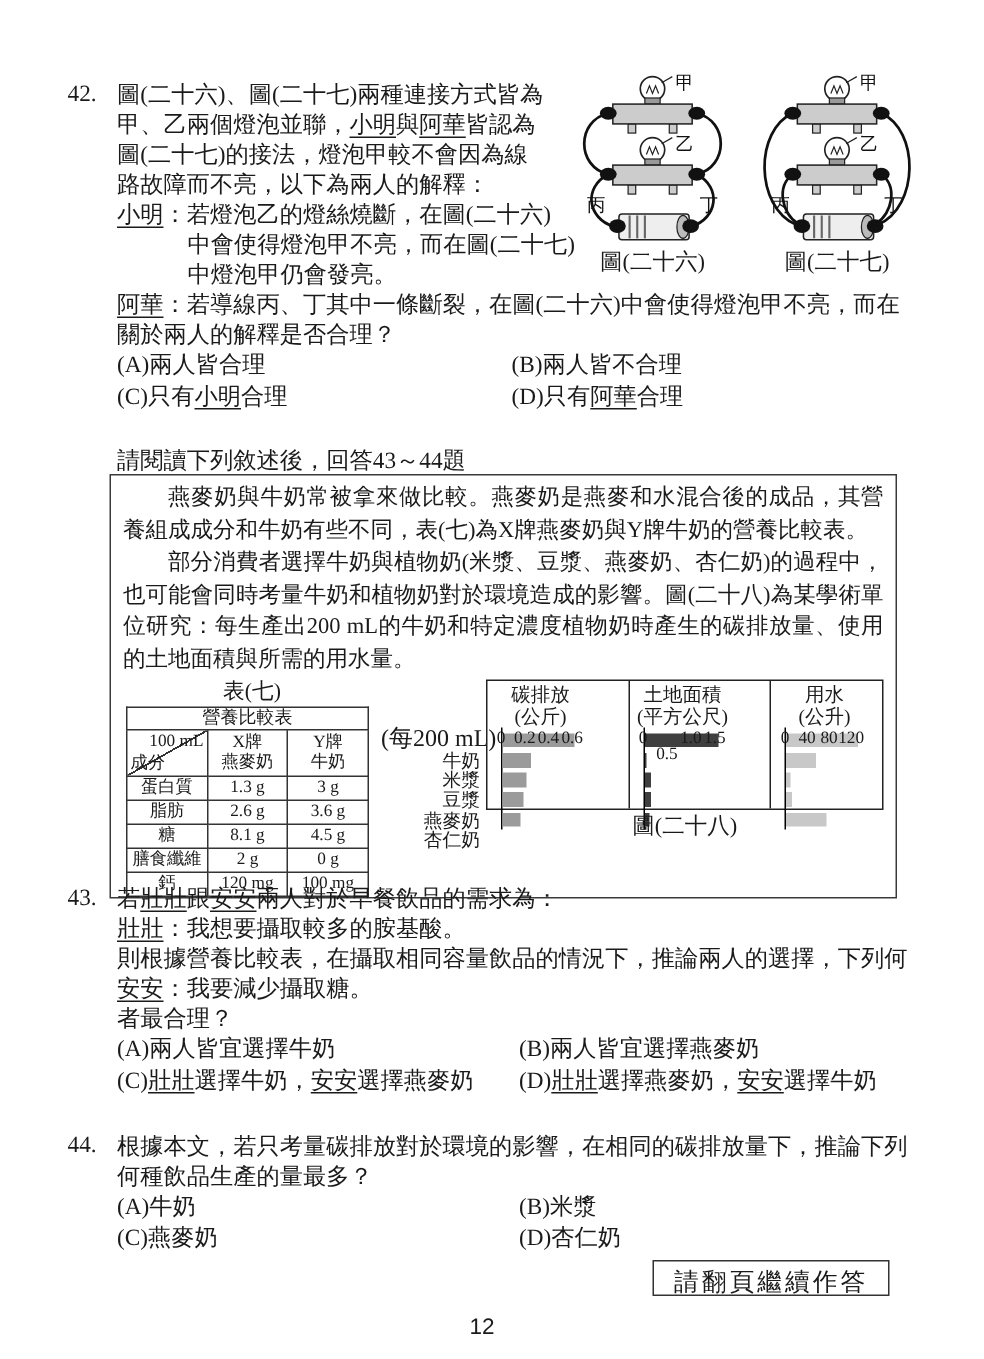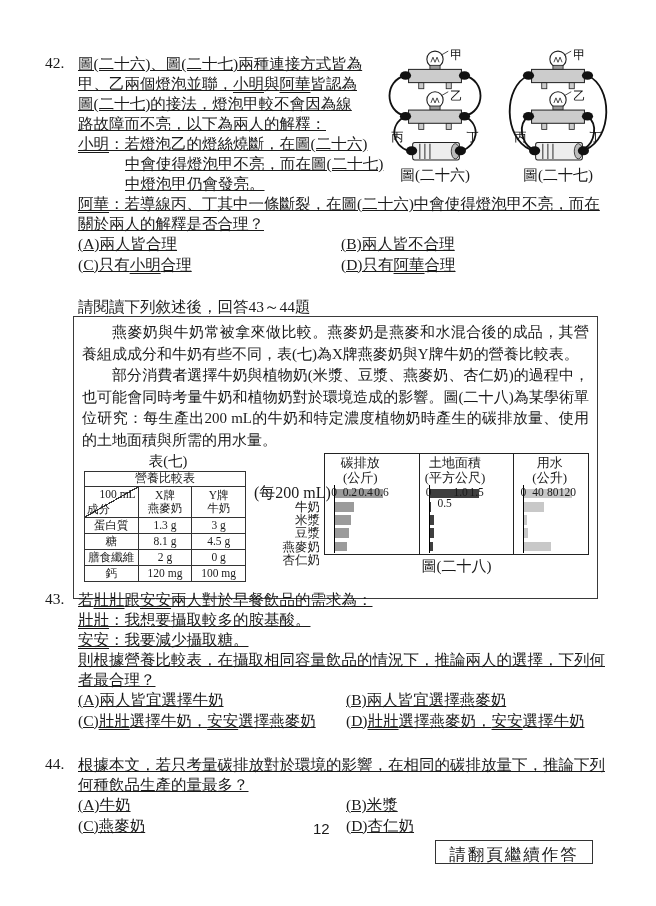--- a/index.html
+++ b/index.html
@@ -7,21 +7,21 @@
     width:656px;height:906px;position:relative;background:#fff;color:#1a1a1a;
     font-family:"Liberation Serif","DejaVu Serif",serif;
     overflow:hidden;
   }
   .abs{position:absolute;}
   .u{text-decoration:underline;text-underline-offset:2.5px;text-decoration-thickness:1px;}
   
   .qblock{font-size:15.5px;}
   .qnum{position:absolute;left:0;top:0;width:30px;}
   .qbody{margin-left:33px;}
-  .tline{line-height:20px;height:20px;white-space:nowrap;text-decoration:underline;}
+  .tline{line-height:20px;height:20px;white-space:nowrap;}
   .narrow{width:305px;}
   .hang .tline{padding-left:47px;}
   .hang .tline:first-child{padding-left:0;}
   .opts{display:grid;grid-template-columns:263px 1fr;}
   .opts .tline{line-height:20.5px;height:20.5px;}
   
   .figwrap{display:flex;gap:9px;}
   .fig{width:114px;text-align:center;}
   .fig svg{display:block;}
   .figcap{font-size:15px;line-height:17px;margin-top:1px;}
@@ -45,32 +45,32 @@
   .diag .dt{position:absolute;top:1px;right:2px;}
   .diag .db{position:absolute;bottom:1px;left:2px;}
   
   .chart-col{flex:1;}
   .chart-wrap{display:flex;}
   .row-labels{width:70px;flex:none;text-align:right;padding-right:4px;box-sizing:border-box;font-size:12.5px;}
   .lab-spacer{height:32px;}
   .per-label{height:16px;line-height:16px;font-size:16px;white-space:nowrap;}
   .row-label{height:13.2px;line-height:13.2px;white-space:nowrap;}
   .chart-right{flex:1;}
-  .chart-box{border:1.3px solid #222;display:flex;height:102px;box-sizing:border-box;gap:20px;}
+  .chart-box{border:1.3px solid #222;display:flex;height:87px;box-sizing:border-box;gap:20px;}
   .panel{flex:1;border-left:1.3px solid #222;display:flex;flex-direction:column;padding:1px 3px 2px 0;min-width:0;}
   .panel:first-child{border-left:none;}
   .p-title,.p-unit{text-align:center;font-size:13px;line-height:15px;white-space:nowrap;}
   .ticks{position:relative;height:15px;margin-left:9px;font-size:11.5px;}
   .tick{position:absolute;transform:translateX(-50%);line-height:15px;top:0;}
   .bars{flex:1;margin-left:9px;border-left:1.5px solid #000;padding-top:2px;}
   .bar-row{height:13.2px;display:flex;align-items:center;}
   .bar{height:9.5px;}
   .chart-caption{text-align:center;font-size:15px;line-height:18px;margin-top:2px;}
   
-  #page-num{left:313px;top:820px;font-size:15px;font-family:"Liberation Sans",sans-serif;}
+  #page-num{left:313px;top:876px;font-size:15px;font-family:"Liberation Sans",sans-serif;}
   #next-box{
     left:435px;top:840px;width:158px;height:24px;border:1.5px solid #333;box-sizing:border-box;
     text-align:center;line-height:28px;font-size:16.5px;letter-spacing:2px;
   }
 </style>
 </head>
 <body>
 
 <div class="abs qblock" style="left:45px;top:54px;width:572px;">
   <div class="qnum">42.</div>
@@ -236,20 +236,25 @@
               <span>Y牌</span><br>
               <span>牛奶</span>
             </td>
           </tr>
         </tbody>
         <tbody>
             <tr class="trow">
               <td>蛋白質</td>
               <td>1.3 g</td>
               <td>3 g</td>
+            </tr>
+            <tr class="trow">
+              <td>脂肪</td>
+              <td>2.6 g</td>
+              <td>3.6 g</td>
             </tr>
             <tr class="trow">
               <td>糖</td>
               <td>8.1 g</td>
               <td>4.5 g</td>
             </tr>
             <tr class="trow">
               <td>膳食纖維</td>
               <td>2 g</td>
               <td>0 g</td>
@@ -366,22 +371,22 @@
     </div>
   </div>
 </div>
 
 <div class="abs qblock" style="left:45px;top:590px;width:572px;">
   <div class="qnum">43.</div>
   <div class="qbody">
     <div>
         <div class="tline"><span>若</span><span class="u">壯壯</span><span>跟</span><span class="u">安安</span><span>兩人對於早餐飲品的需求為：</span></div>
         <div class="tline"><span class="u">壯壯</span><span>：我想要攝取較多的胺基酸。</span></div>
+        <div class="tline"><span>則根據營養比較表，在攝取相同容量飲品的情況下，推論兩人的選擇，下列何</span></div>
         <div class="tline"><span class="u">安安</span><span>：我要減少攝取糖。</span></div>
-        <div class="tline"><span>則根據營養比較表，在攝取相同容量飲品的情況下，推論兩人的選擇，下列何</span></div>
         <div class="tline"><span>者最合理？</span></div>
       </div>
     <div class="opts" style="grid-template-columns:268px 1fr;">
         <div class="tline"><span>(A)兩人皆宜選擇牛奶</span></div>
         <div class="tline"><span>(B)兩人皆宜選擇燕麥奶</span></div>
         <div class="tline"><span>(C)</span><span class="u">壯壯</span><span>選擇牛奶，</span><span class="u">安安</span><span>選擇燕麥奶</span></div>
         <div class="tline"><span>(D)</span><span class="u">壯壯</span><span>選擇燕麥奶，</span><span class="u">安安</span><span>選擇牛奶</span></div>
       </div>
   </div>
 </div>

